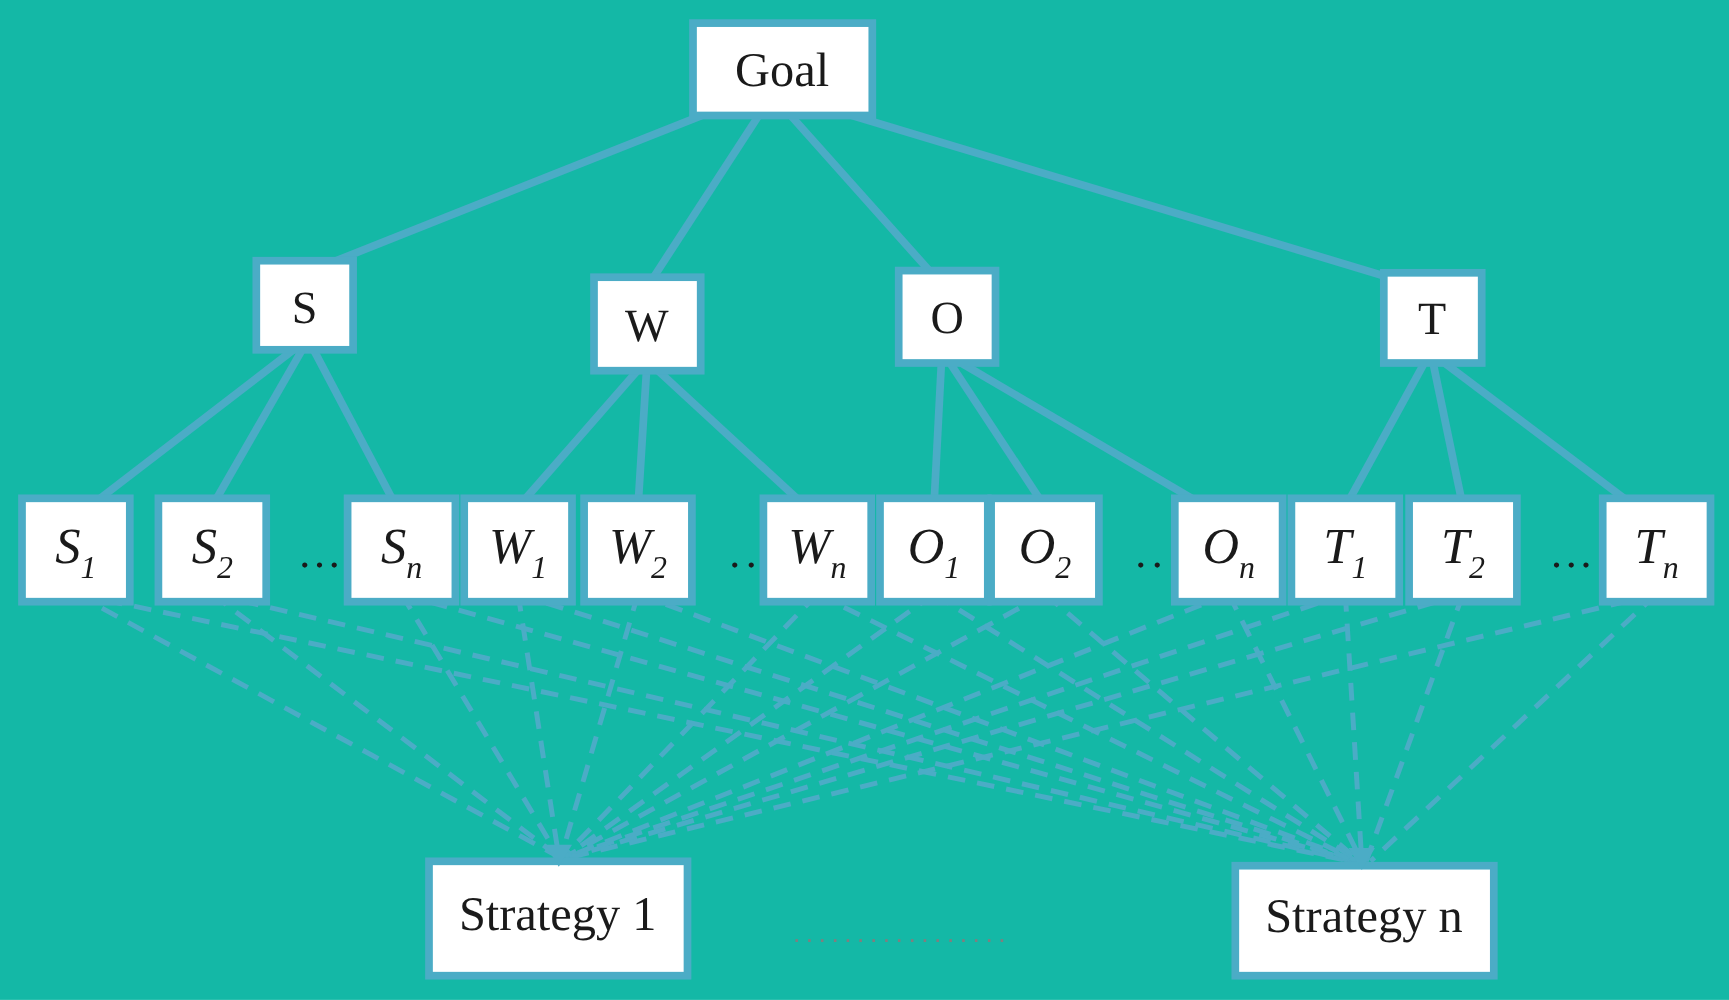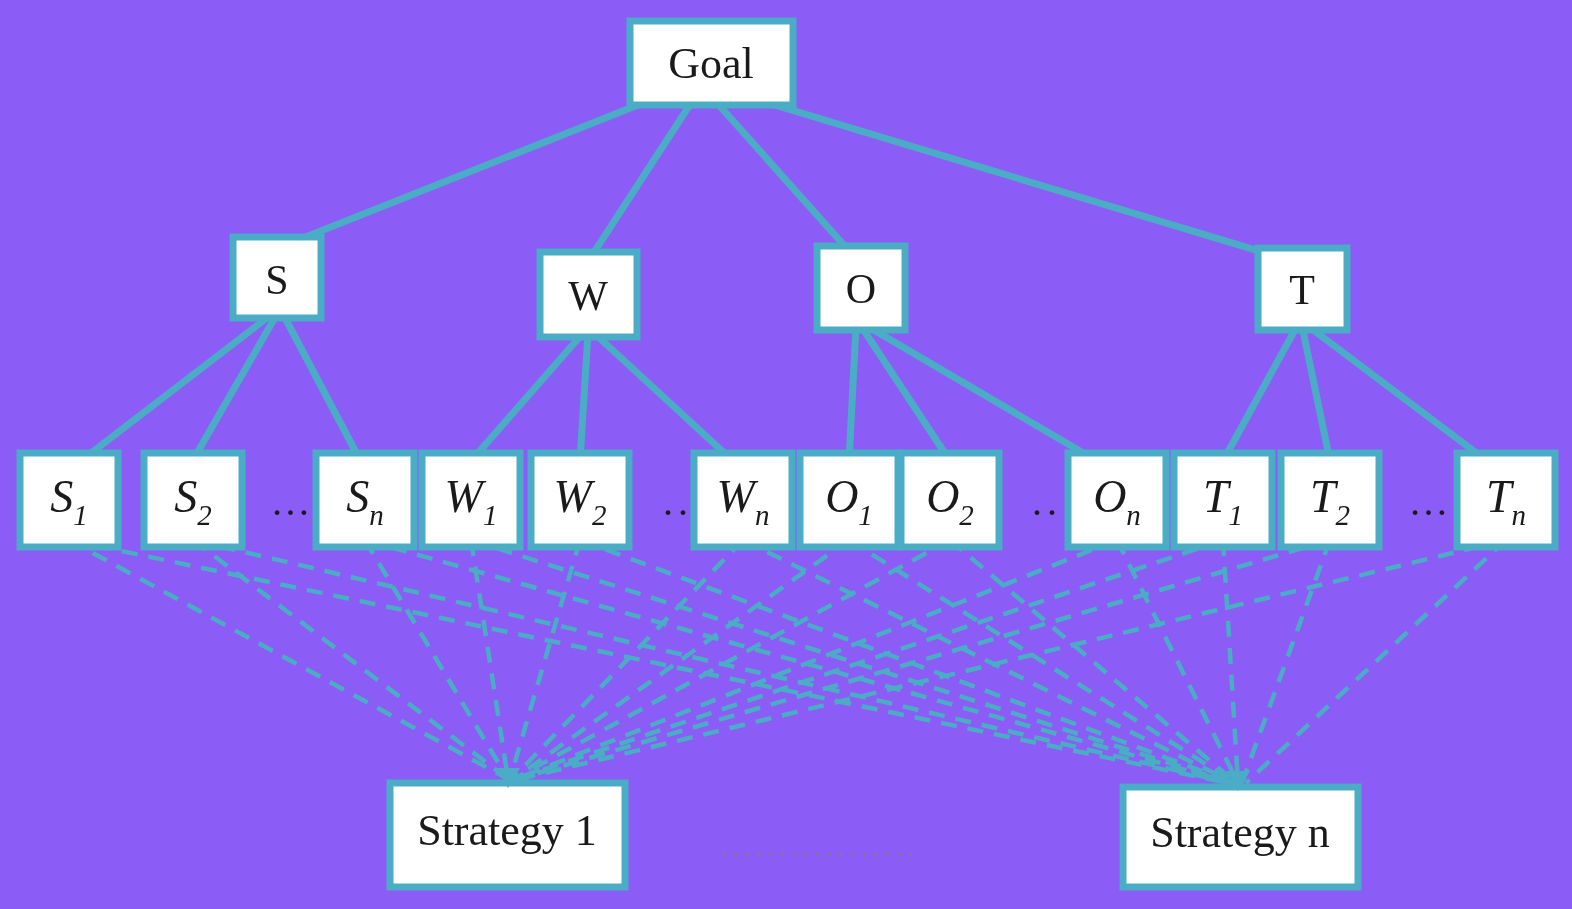--- a/index.html
+++ b/index.html
@@ -1,16 +1,16 @@
 <!DOCTYPE html>
 <html><head>
 <meta charset="utf-8">
 <style>
   html,body{margin:0;padding:0;background:#ffffff;}
-  .stage{width:1572px;height:909px;position:relative;background:#8b5cf6;}
+  .stage{width:1572px;height:909px;position:relative;background:#14b8a6;}
   svg{display:block;}
   .box{fill:#ffffff;stroke:#4BACC6;stroke-width:7;}
   .edge{stroke:#4BACC6;stroke-width:7;fill:none;stroke-linecap:butt;}
   .dash{stroke:#4BACC6;stroke-width:4.5;fill:none;stroke-dasharray:16 11;stroke-linecap:butt;}
   .arrow{fill:#4BACC6;stroke:none;}
   .lbl{font-family:"Liberation Serif","DejaVu Serif",serif;fill:#1a1a1a;}
   .fs-goal{font-size:44px;}
   .fs-cat{font-size:42px;}
   .fs-strat{font-size:44px;}
   .leaf{font-family:"Liberation Serif","DejaVu Serif",serif;fill:#1a1a1a;font-size:46px;font-style:italic;}

